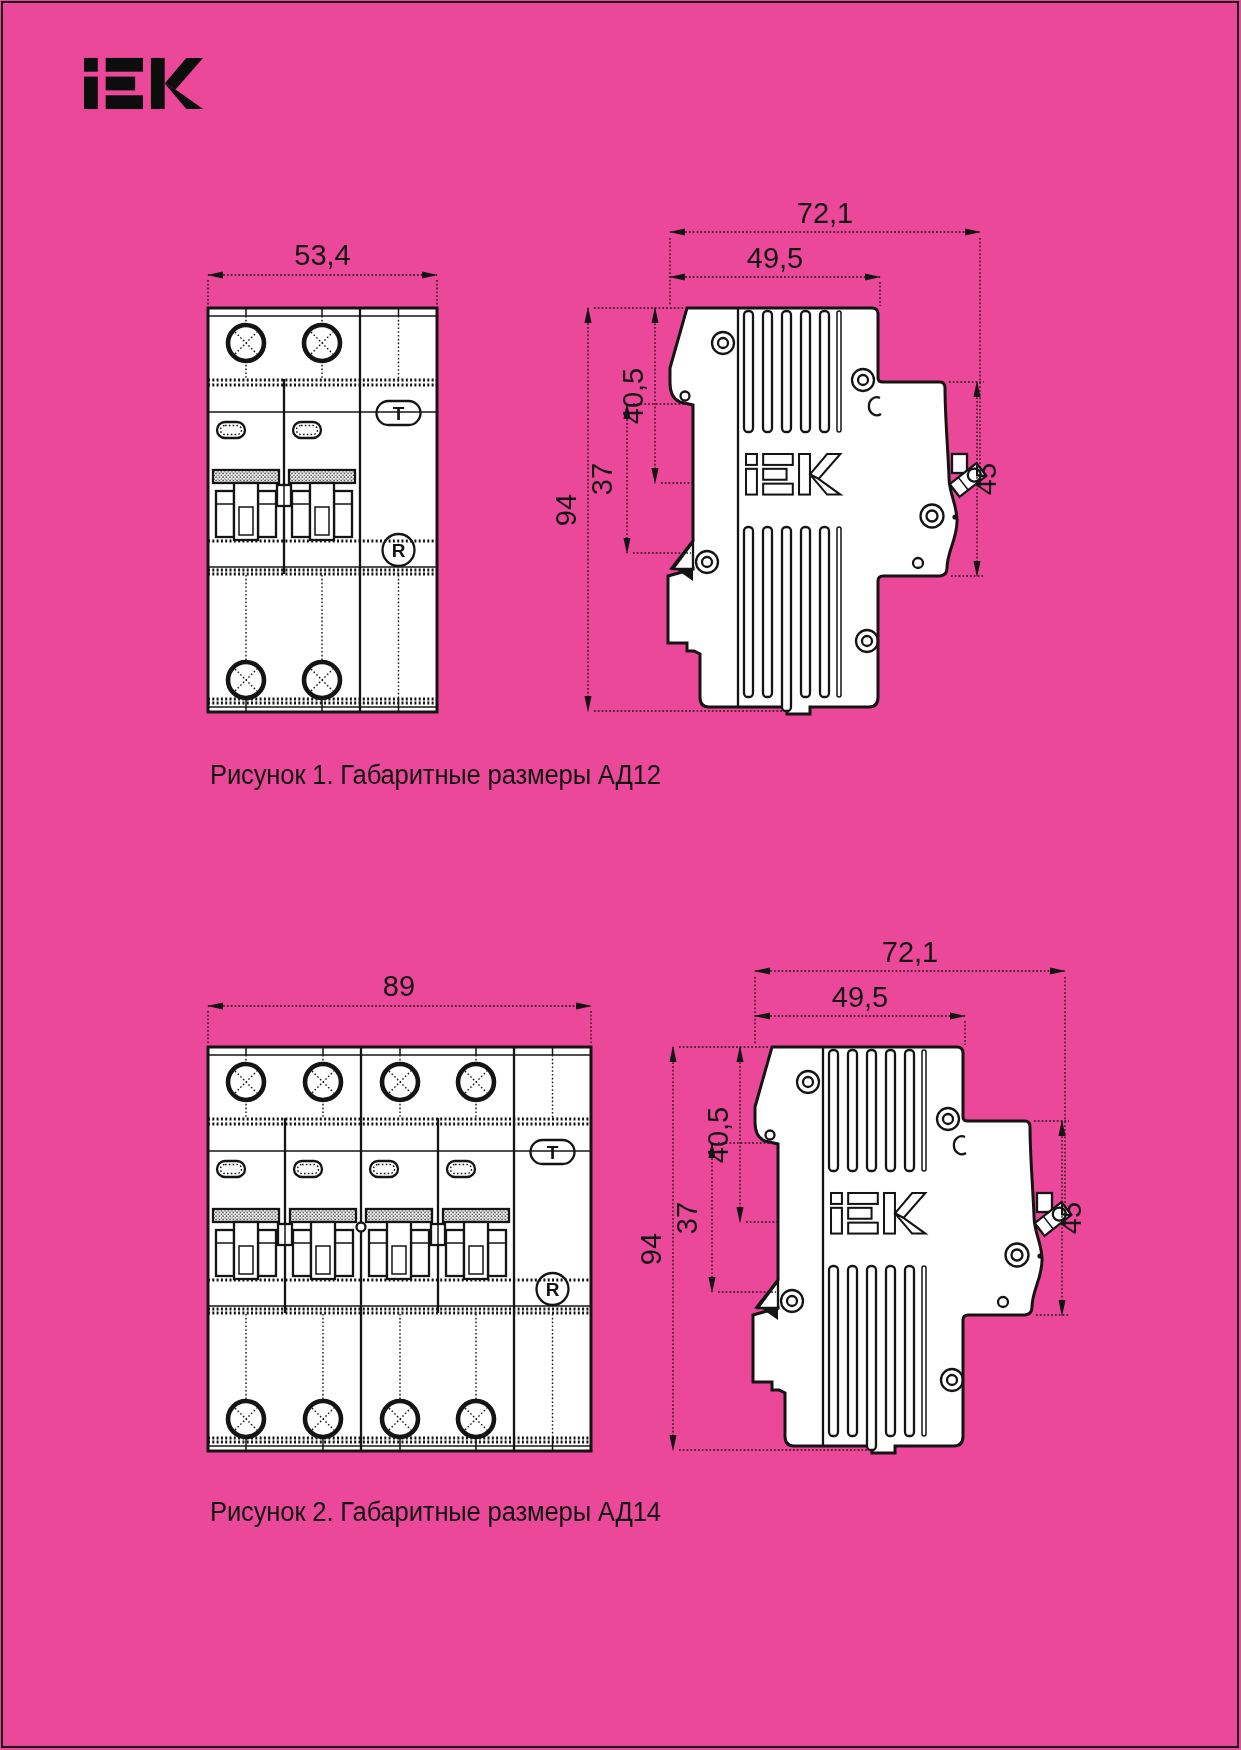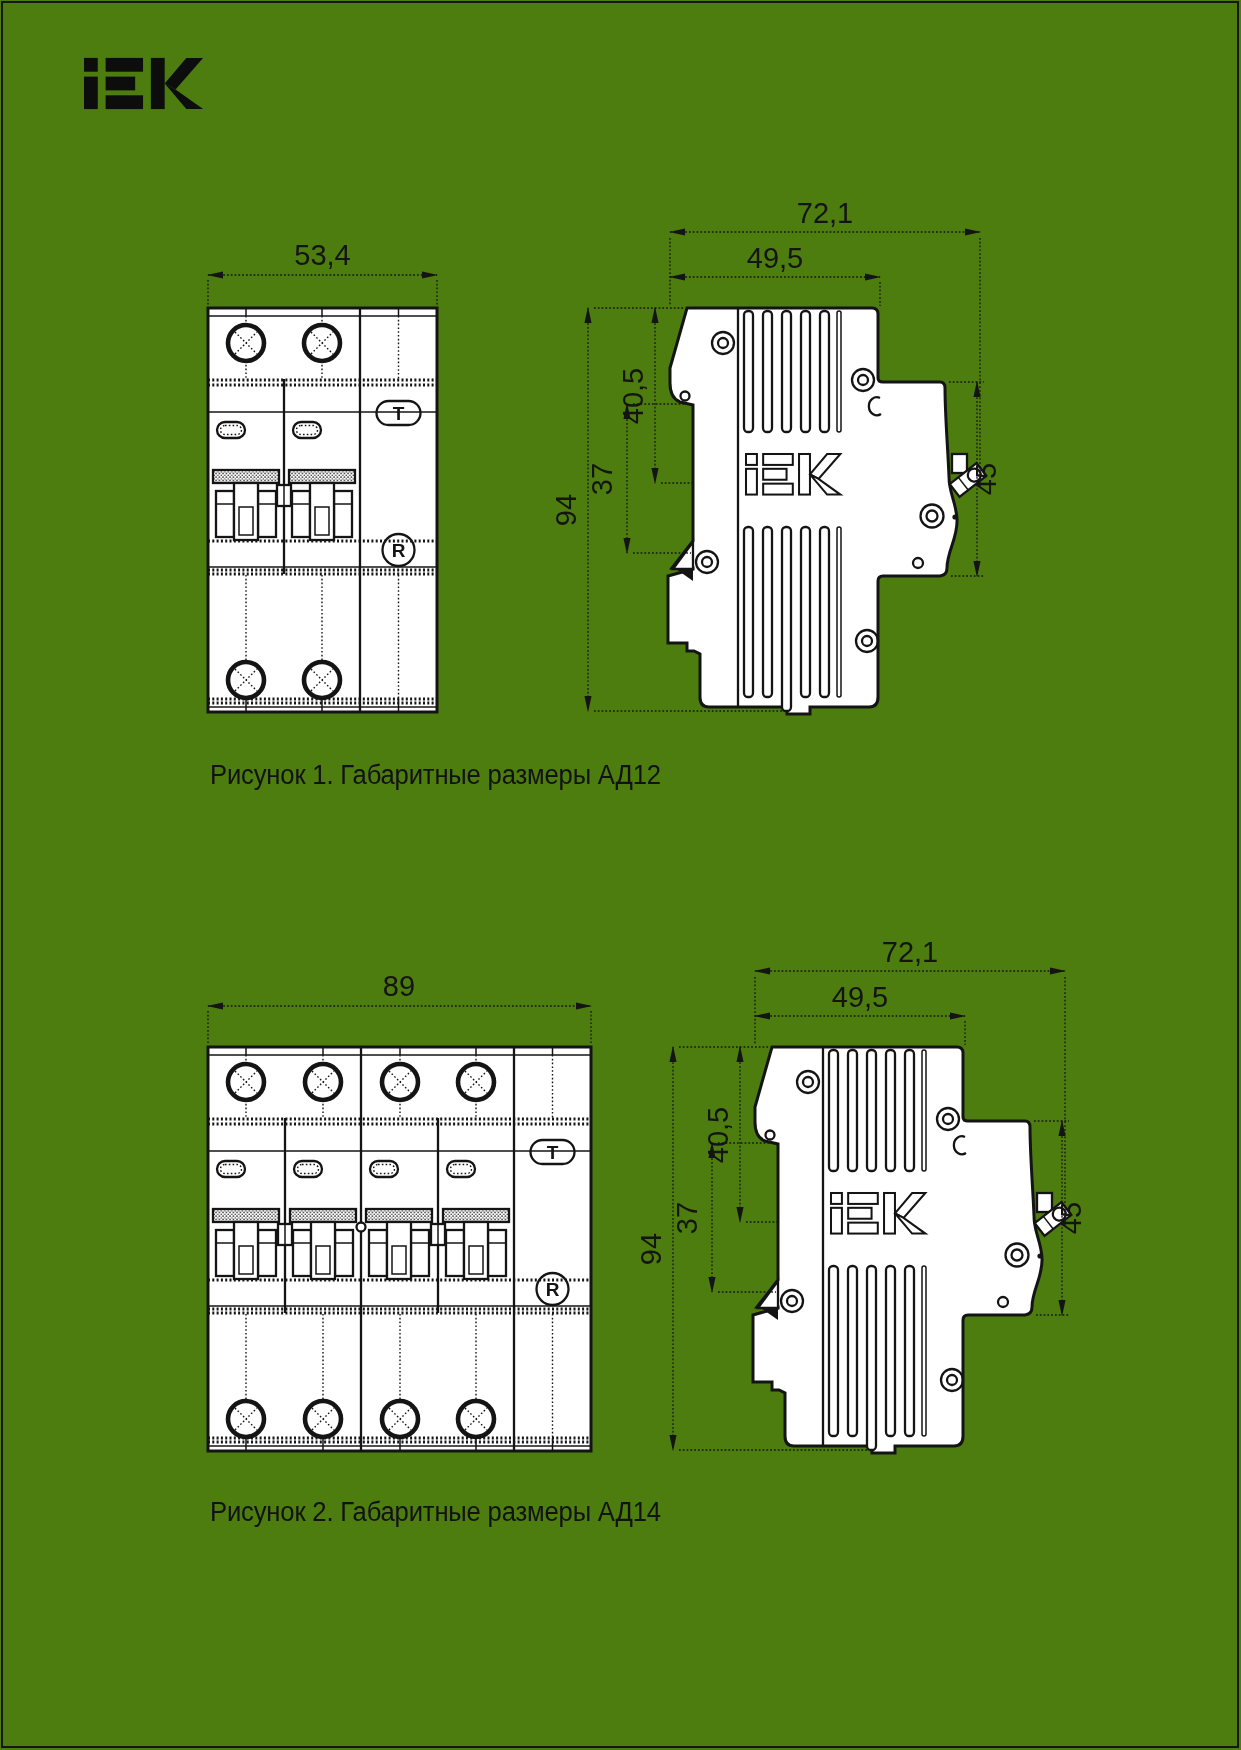--- a/index.html
+++ b/index.html
@@ -1,16 +1,16 @@
 <!DOCTYPE html>
 <html><head>
 <meta charset="utf-8">
 <style>
   html,body{margin:0;padding:0;background:#e8e8e8;}
-  .page{position:relative;width:1241px;height:1750px;background:#4d7c0f;overflow:hidden;
+  .page{position:relative;width:1241px;height:1750px;background:#ec4899;overflow:hidden;
         font-family:"Liberation Sans",sans-serif;color:#141414;}
   .frame{position:absolute;left:1px;top:1px;right:2px;bottom:2px;border:2px solid #161616;pointer-events:none;}
   svg{position:absolute;overflow:visible;}
   .ln1{fill:none;stroke:#141414;stroke-width:1.5;}
   .ln1f{fill:#fff;stroke:#141414;stroke-width:1.5;}
   .ln2{fill:#fff;stroke:#141414;stroke-width:2.3;}
   .ln2n{fill:none;stroke:#141414;stroke-width:2.3;}
   .ln3{fill:#fff;stroke:#141414;stroke-width:3;}
   .thick{fill:#fff;stroke:#141414;stroke-width:4.6;}
   .dot1{fill:none;stroke:#141414;stroke-width:1.4;stroke-dasharray:1.6 2.2;}

